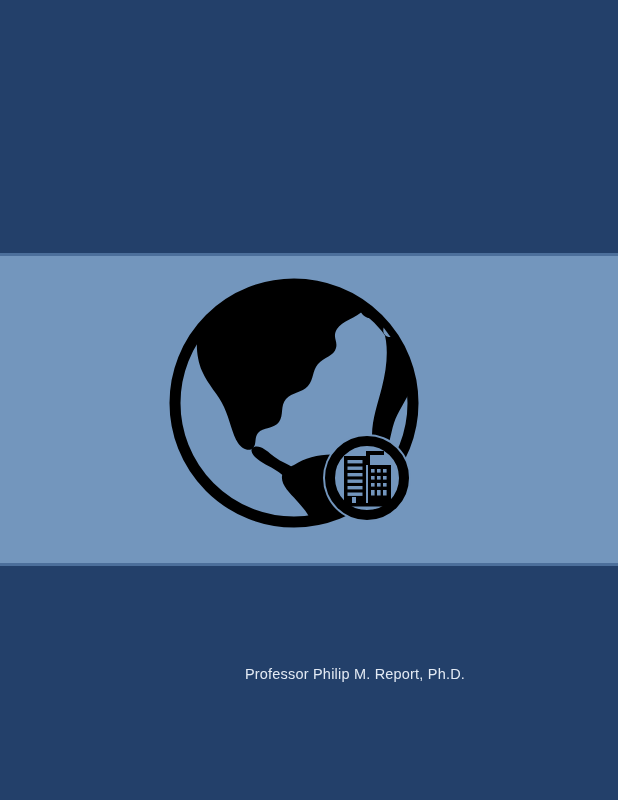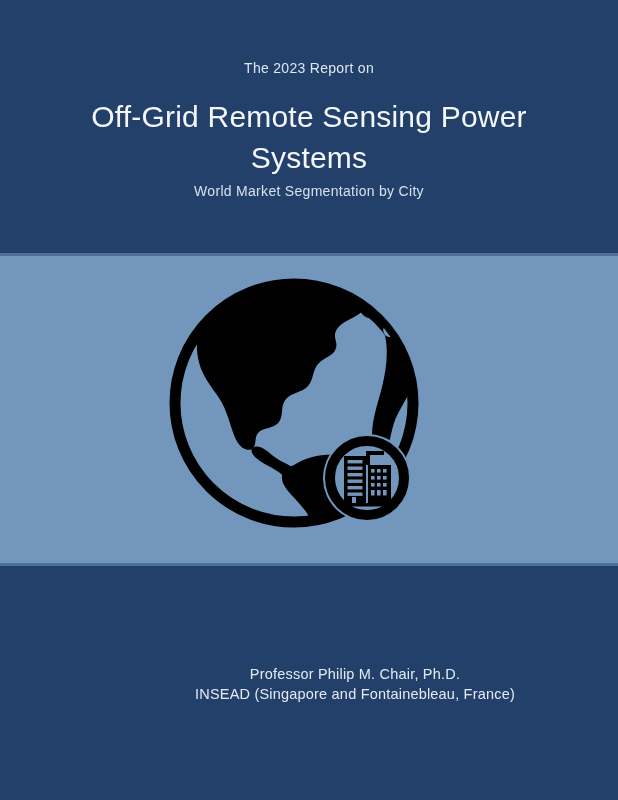--- a/index.html
+++ b/index.html
@@ -126,25 +126,20 @@
 <body>
 
 <div class="cover">
 
   <div class="band-top"></div>
   <div class="band-divider-top"></div>
   <div class="band-middle"></div>
   <div class="band-divider-bottom"></div>
   <div class="band-bottom"></div>
 
-  <div class="title-block">
-    <div class="eyebrow">The 2023 Report on</div>
-    <div class="main-title">Off-Grid Remote Sensing Power Systems</div>
-    <div class="subtitle">World Market Segmentation by City</div>
-  </div>
 
   <div class="globe-wrap">
     <svg viewBox="0 0 280 275" xmlns="http://www.w3.org/2000/svg" aria-hidden="true">
       <g>
 
         <circle cx="128" cy="128" r="119" fill="none" stroke="#000000" stroke-width="11"></circle>
 
         <clipPath id="globeClip">
           <circle cx="128" cy="128" r="117"></circle>
         </clipPath>
@@ -251,17 +246,16 @@
 
           <rect x="186" y="222" width="4" height="6" fill="#7396bd"></rect>
 
           <path d="M 173 228 h 57 v 3.4 h -57 z"></path>
         </g>
       </g>
     </svg>
   </div>
 
   <div class="author-block">
-    <div class="author-line">Professor Philip M. Chair, Ph.D.</div>
-    <div class="author-line">INSEAD (Singapore and Fontainebleau, France)</div>
+    <div class="author-line">Professor Philip M. Report, Ph.D.</div>
   </div>
 
 </div>
 
 </body></html>

